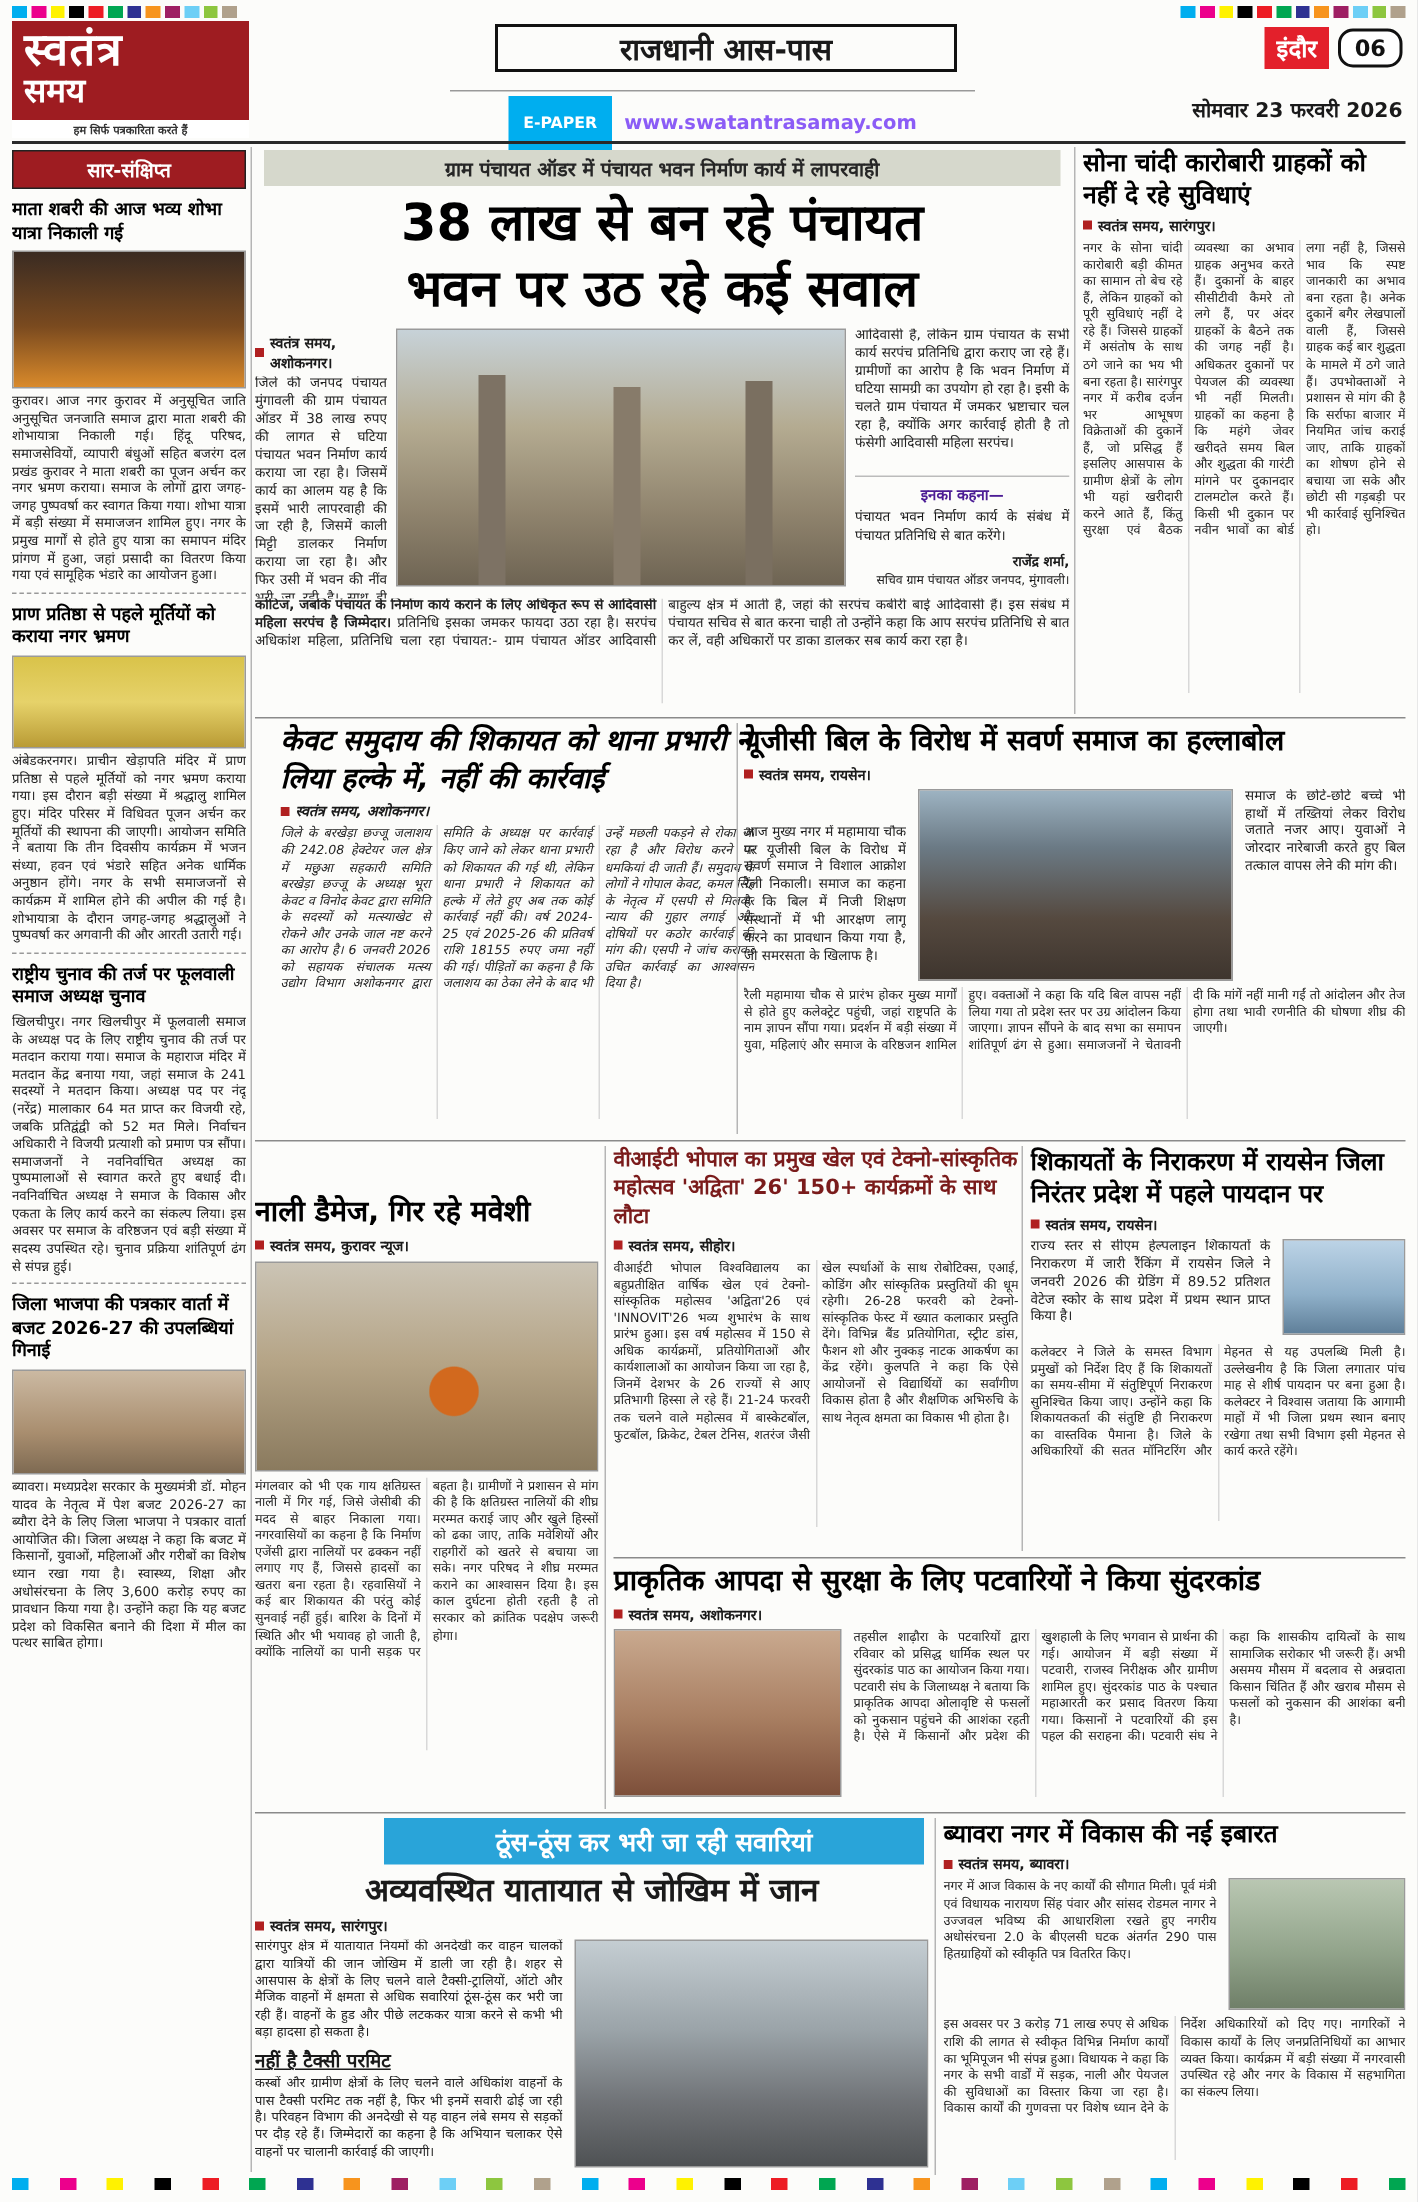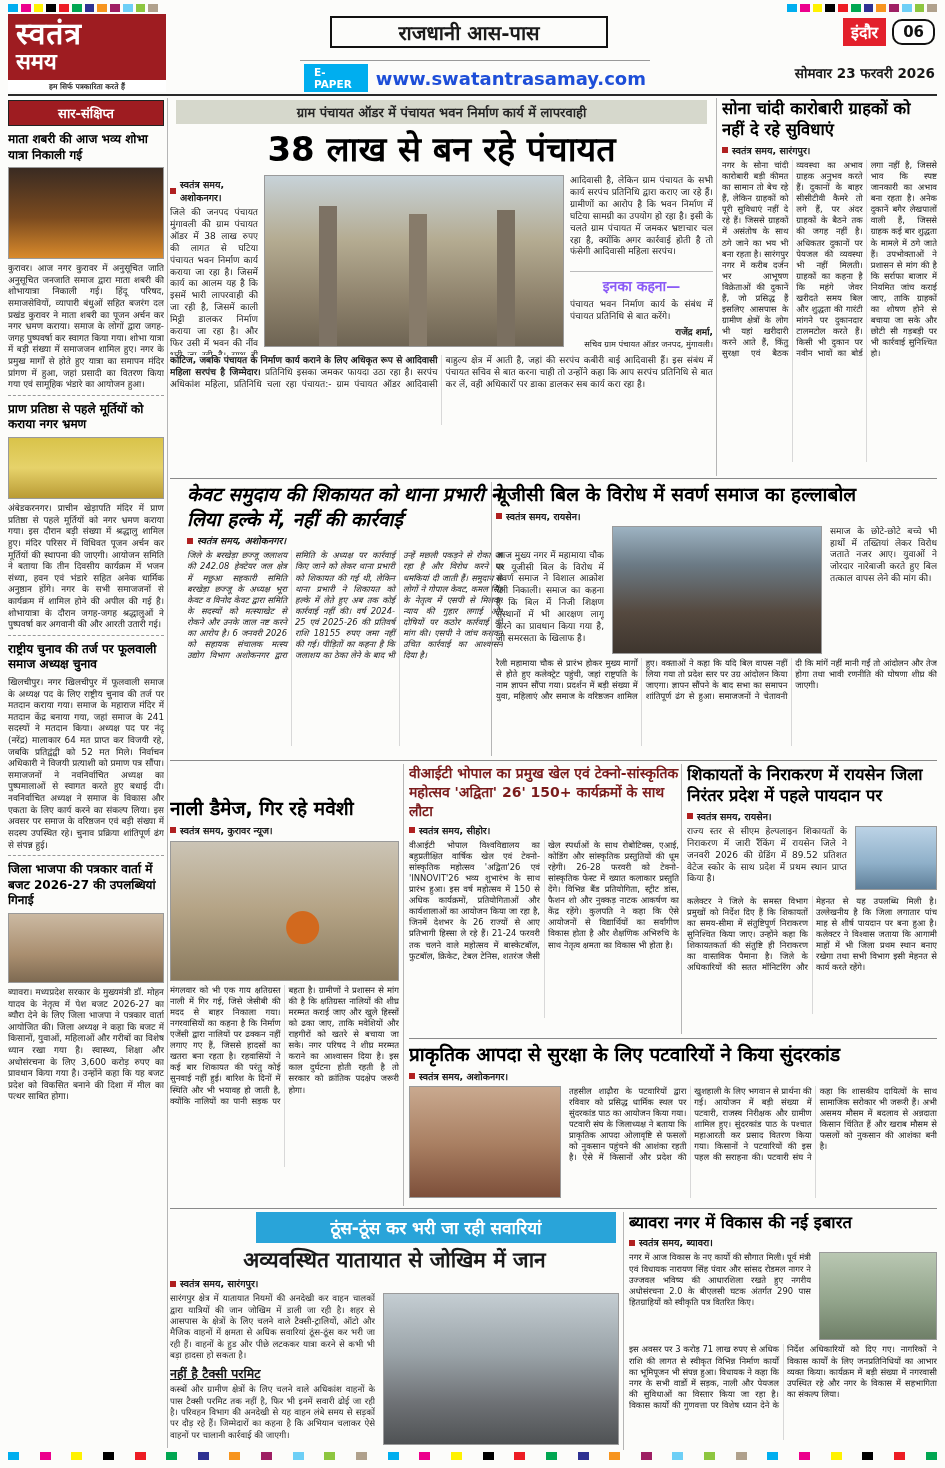--- a/index.html
+++ b/index.html
@@ -10,24 +10,24 @@
   
   .reg-strip { position:absolute; display:flex; gap:3px; }
   .reg-strip.spread { justify-content:space-between; }
   .reg-sq { width:11px; height:8px; display:inline-block; }
 
   
   .logo-block { position:absolute; left:8px; top:14px; width:158px; height:78px; background:#9e1c21; color:#fff; padding:4px 6px 0 8px; }
   .logo-l1 { font-size:30px; font-weight:bold; line-height:1.05; letter-spacing:1px; }
   .logo-l2 { font-size:22px; font-weight:bold; line-height:1.05; }
   .logo-tagline { position:absolute; left:0; bottom:0; width:100%; background:#fff; color:#333; font-size:7.5px; text-align:center; padding:1px 0; font-weight:bold; }
-  .section-box { position:absolute; left:330px; top:16px; width:278px; height:32px; border:2px solid #111; display:flex; align-items:center; justify-content:center; font-size:20px; font-weight:bold; }
+  .section-box { position:absolute; left:330px; top:16px; width:308px; height:32px; border:2px solid #111; display:flex; align-items:center; justify-content:center; font-size:20px; font-weight:bold; }
   .epaper-row { position:absolute; left:300px; top:60px; width:350px; display:flex; align-items:center; gap:8px; justify-content:center; border-top:1px solid #999; border-bottom:1px solid #999; padding:3px 4px; }
-  .epaper-tag { background:#00aeef; color:#fff; font-weight:bold; font-size:10.5px; padding:2px 10px; }
-  .site-url { font-weight:bold; font-size:18px; color:#1d4ed8; }
+  .epaper-tag { background:#00aeef; color:#fff; font-weight:bold; font-size:10.5px; padding:12px 10px;text-align:right; }
+  .site-url { font-weight:bold; font-size:13px; color:#8b5cf6; }
   .edition-row { position:absolute; right:10px; top:18px; display:flex; align-items:center; gap:6px; }
   .edition-badge { background:#e3202b; color:#fff; font-weight:bold; font-size:16px; padding:3px 8px; }
   .pageno-badge { border:2px solid #111; background:#fff; color:#111; font-weight:bold; font-size:15px; padding:2px 9px; border-radius:10px; }
   .date-line { position:absolute; right:10px; top:64px; font-weight:bold; font-size:13.5px; }
   .header-rule { position:absolute; left:8px; right:8px; top:94px; border-top:2px solid #2a2a2a; }
 
   
   .sidebar { position:absolute; left:8px; top:100px; width:156px; height:1350px; overflow:hidden; }
   .sidebar-head { background:#9e1c21; color:#fff; font-weight:bold; font-size:13px; text-align:center; padding:3px 0; border:1px solid #222; }
   .sb-article { padding:6px 0 4px 0; border-bottom:1px dashed #999; }
@@ -50,21 +50,21 @@
   
   .lead { position:absolute; left:0; top:0; width:543px; height:378px; overflow:hidden; }
   .kicker { margin:2px 6px 0 6px; background:#d6d8cc; color:#262626; font-weight:bold; font-size:13px; text-align:center; padding:3px 0; }
   .lead-h { text-align:center; font-weight:bold; color:#000; font-size:34px; line-height:1.3; margin-top:3px; }
   .lead-row { display:flex; gap:6px; margin-top:4px; height:174px; }
   .lead-colL { width:88px; flex:none; }
   .lead-photo { width:300px; height:172px; background:linear-gradient(180deg,#c7d2d8 0%,#b4ab91 38%,#8f836d 72%,#6e6453 100%); }
   .lead-photo::after { content:""; position:absolute; left:54px; top:30px; width:18px; height:142px; background:#7d7264; box-shadow:90px 8px 0 #877b6a, 178px 4px 0 #7a6f60; }
   .lead-colR { flex:1; display:flex; flex-direction:column; }
   .quote { margin-top:6px; border-top:1px solid #bbb; padding-top:4px; }
-  .quote-title { color:#8b5cf6; font-weight:bold; font-size:14px; text-align:center; margin-bottom:3px; }
+  .quote-title { color:#4c1d95; font-weight:bold; font-size:10px; text-align:center; margin-bottom:3px; }
   .quote-text { font-size:9px; line-height:1.35; text-align:justify; }
   .quote-attr-name { font-weight:bold; font-size:9px; text-align:right; margin-top:3px; }
   .quote-attr-role { font-size:8.2px; text-align:right; }
   .lead-bottom { margin-top:6px; height:70px; }
   .cap-bold { font-weight:bold; }
 
   
   .h-lg { font-weight:bold; color:#000; font-size:19px; line-height:1.3; }
   .h-md { font-weight:bold; color:#000; font-size:16.5px; line-height:1.3; }
 
@@ -209,20 +209,21 @@
   </aside>
 
   <div class="vline" style="left:167px; top:98px; height:1350px;" data-name="sidebar-divider"></div>
 
   <main class="main" data-name="main-content">
 
     <section class="lead" data-name="lead-story">
       <div class="kicker" data-name="lead-kicker">ग्राम पंचायत ऑडर में पंचायत भवन निर्माण कार्य में लापरवाही</div>
       <div class="lead-h" data-name="lead-headline">
         <div data-name="lead-headline-line1">38 लाख से बन रहे पंचायत</div>
+        <div data-name="lead-headline-line2">भवन पर उठ रहे कई सवाल</div>
       </div>
       <div class="lead-row" data-name="lead-body-row">
         <div class="lead-colL" data-name="lead-left-column">
           <div class="byline" data-name="lead-byline">
             <span class="bullet" data-name="bullet-icon"></span>
             <span data-name="byline-text">स्वतंत्र समय, अशोकनगर।</span>
           </div>
           <div class="body-text" style="height:148px;" data-name="lead-body-left">जिले की जनपद पंचायत मुंगावली की ग्राम पंचायत ऑडर में 38 लाख रुपए की लागत से घटिया पंचायत भवन निर्माण कार्य कराया जा रहा है। जिसमें कार्य का आलम यह है कि इसमें भारी लापरवाही की जा रही है, जिसमें काली मिट्टी डालकर निर्माण कराया जा रहा है। और फिर उसी में भवन की नींव भरी जा रही है। साथ ही बनाई जा रही दीवारें आड़ी-तिरछी हैं।</div>
         </div>
         <figure class="photo lead-photo" data-name="construction-site-photo"></figure>

